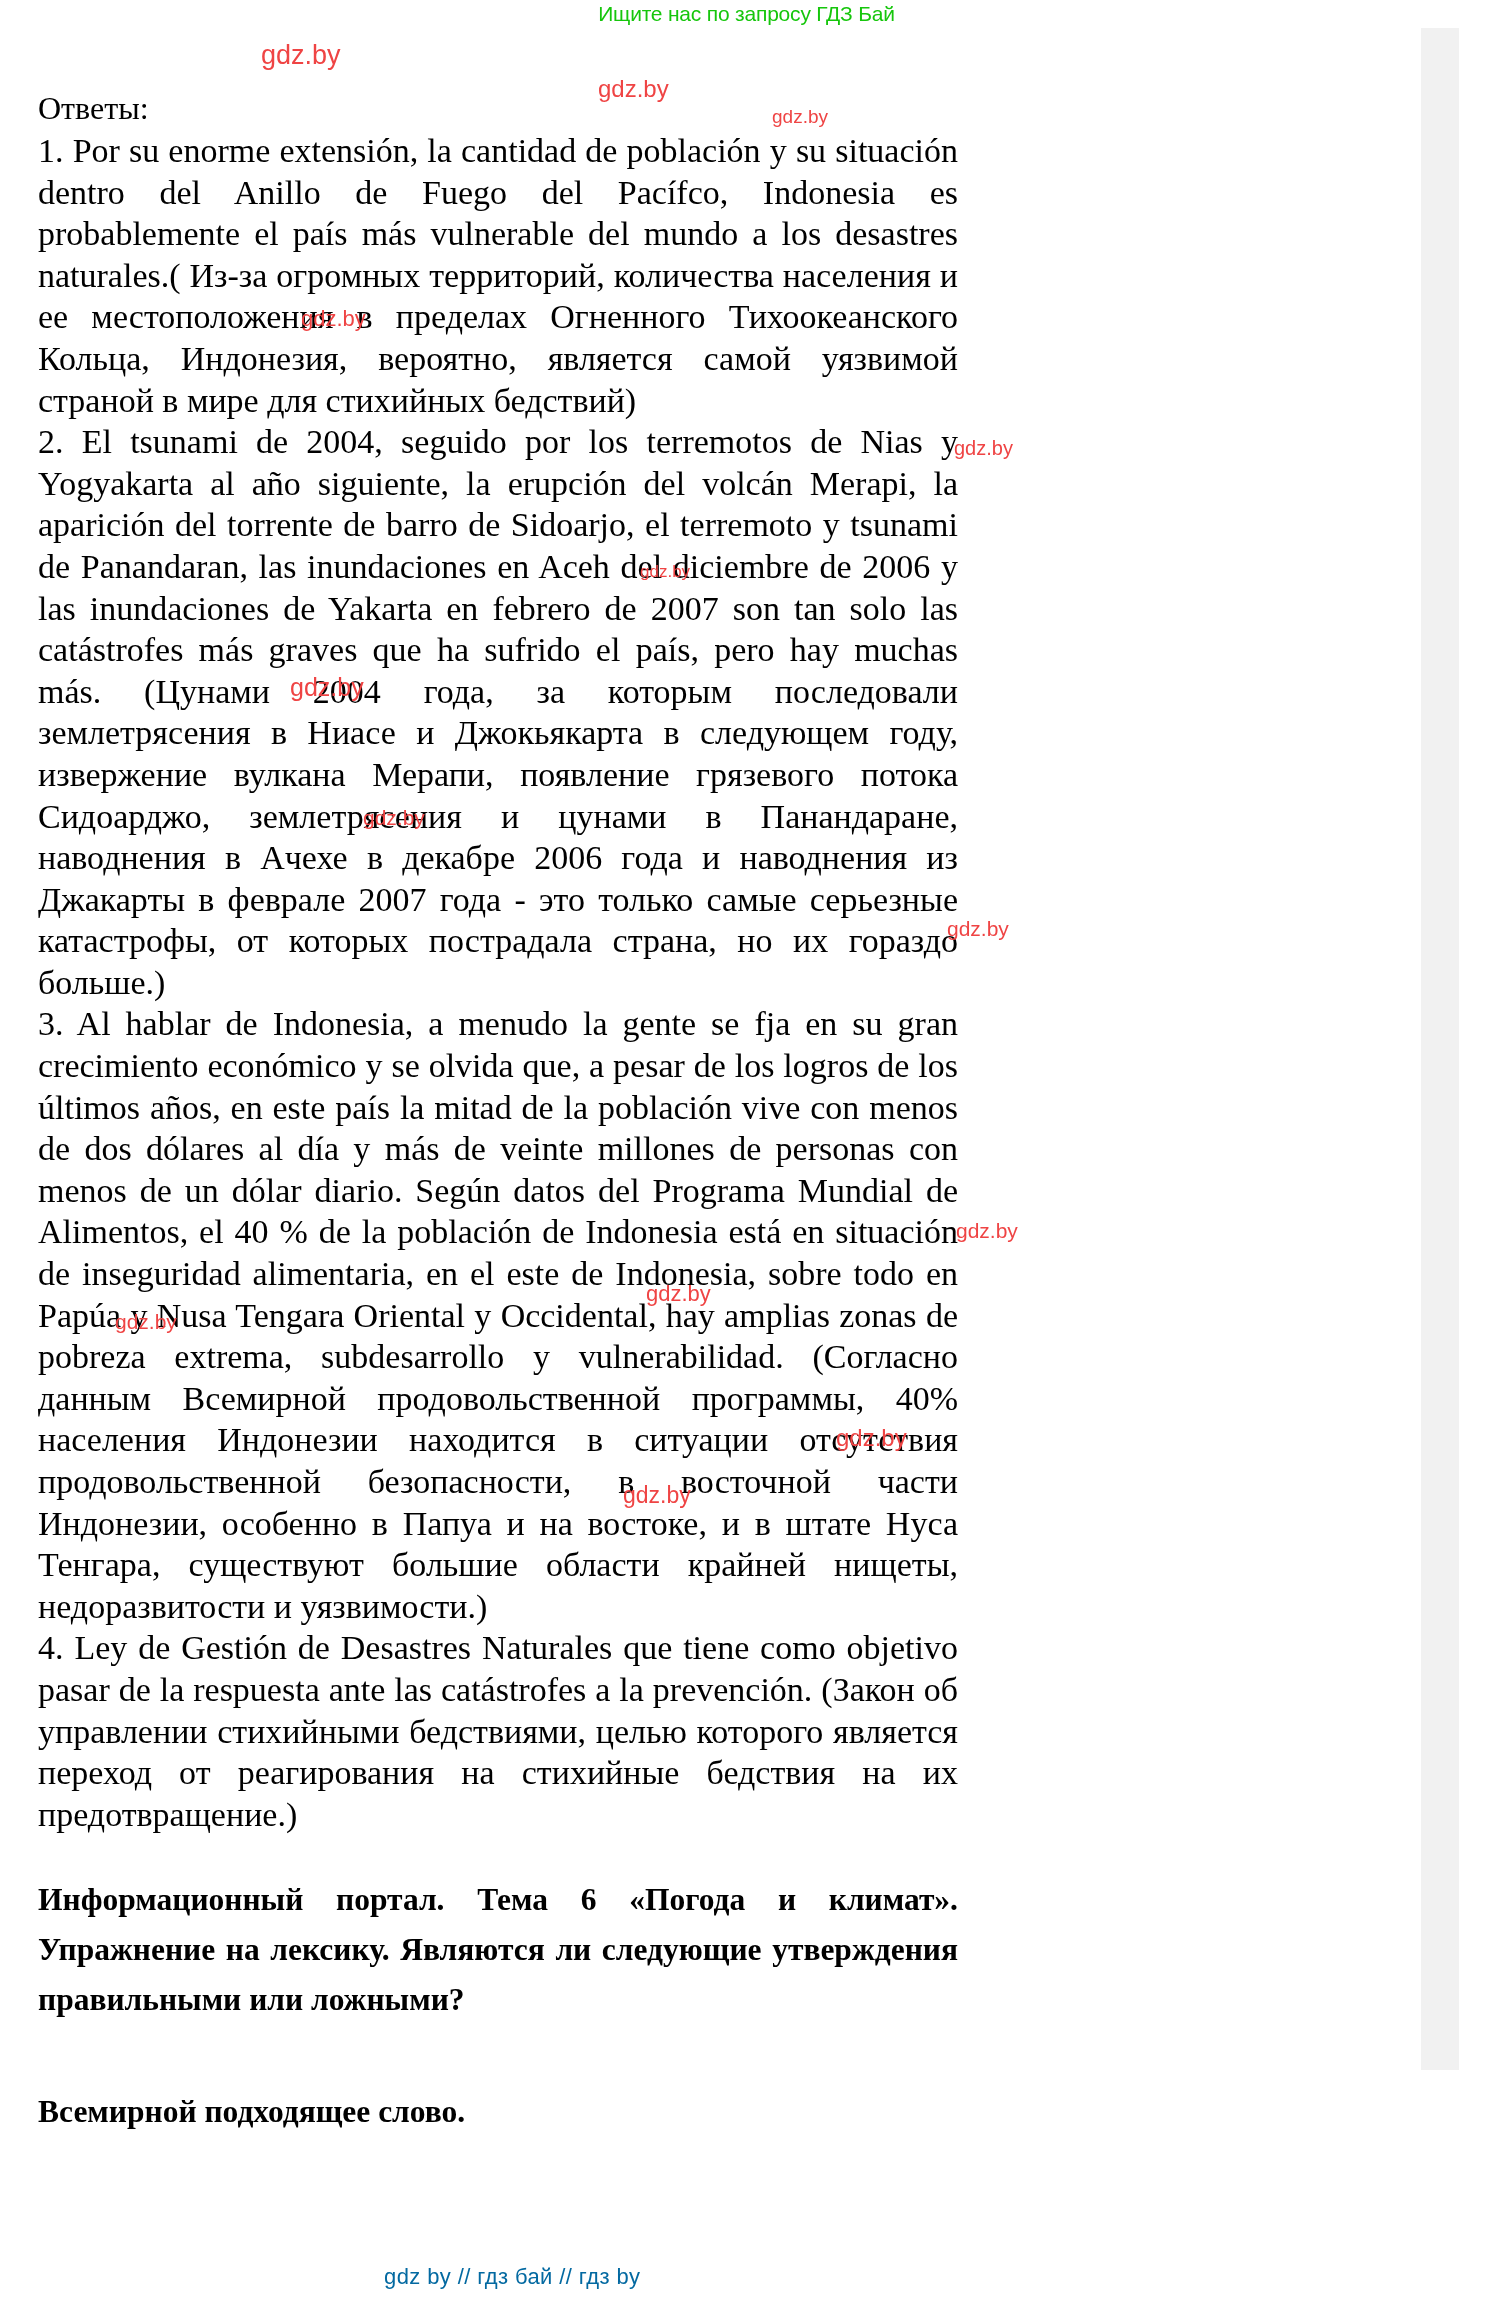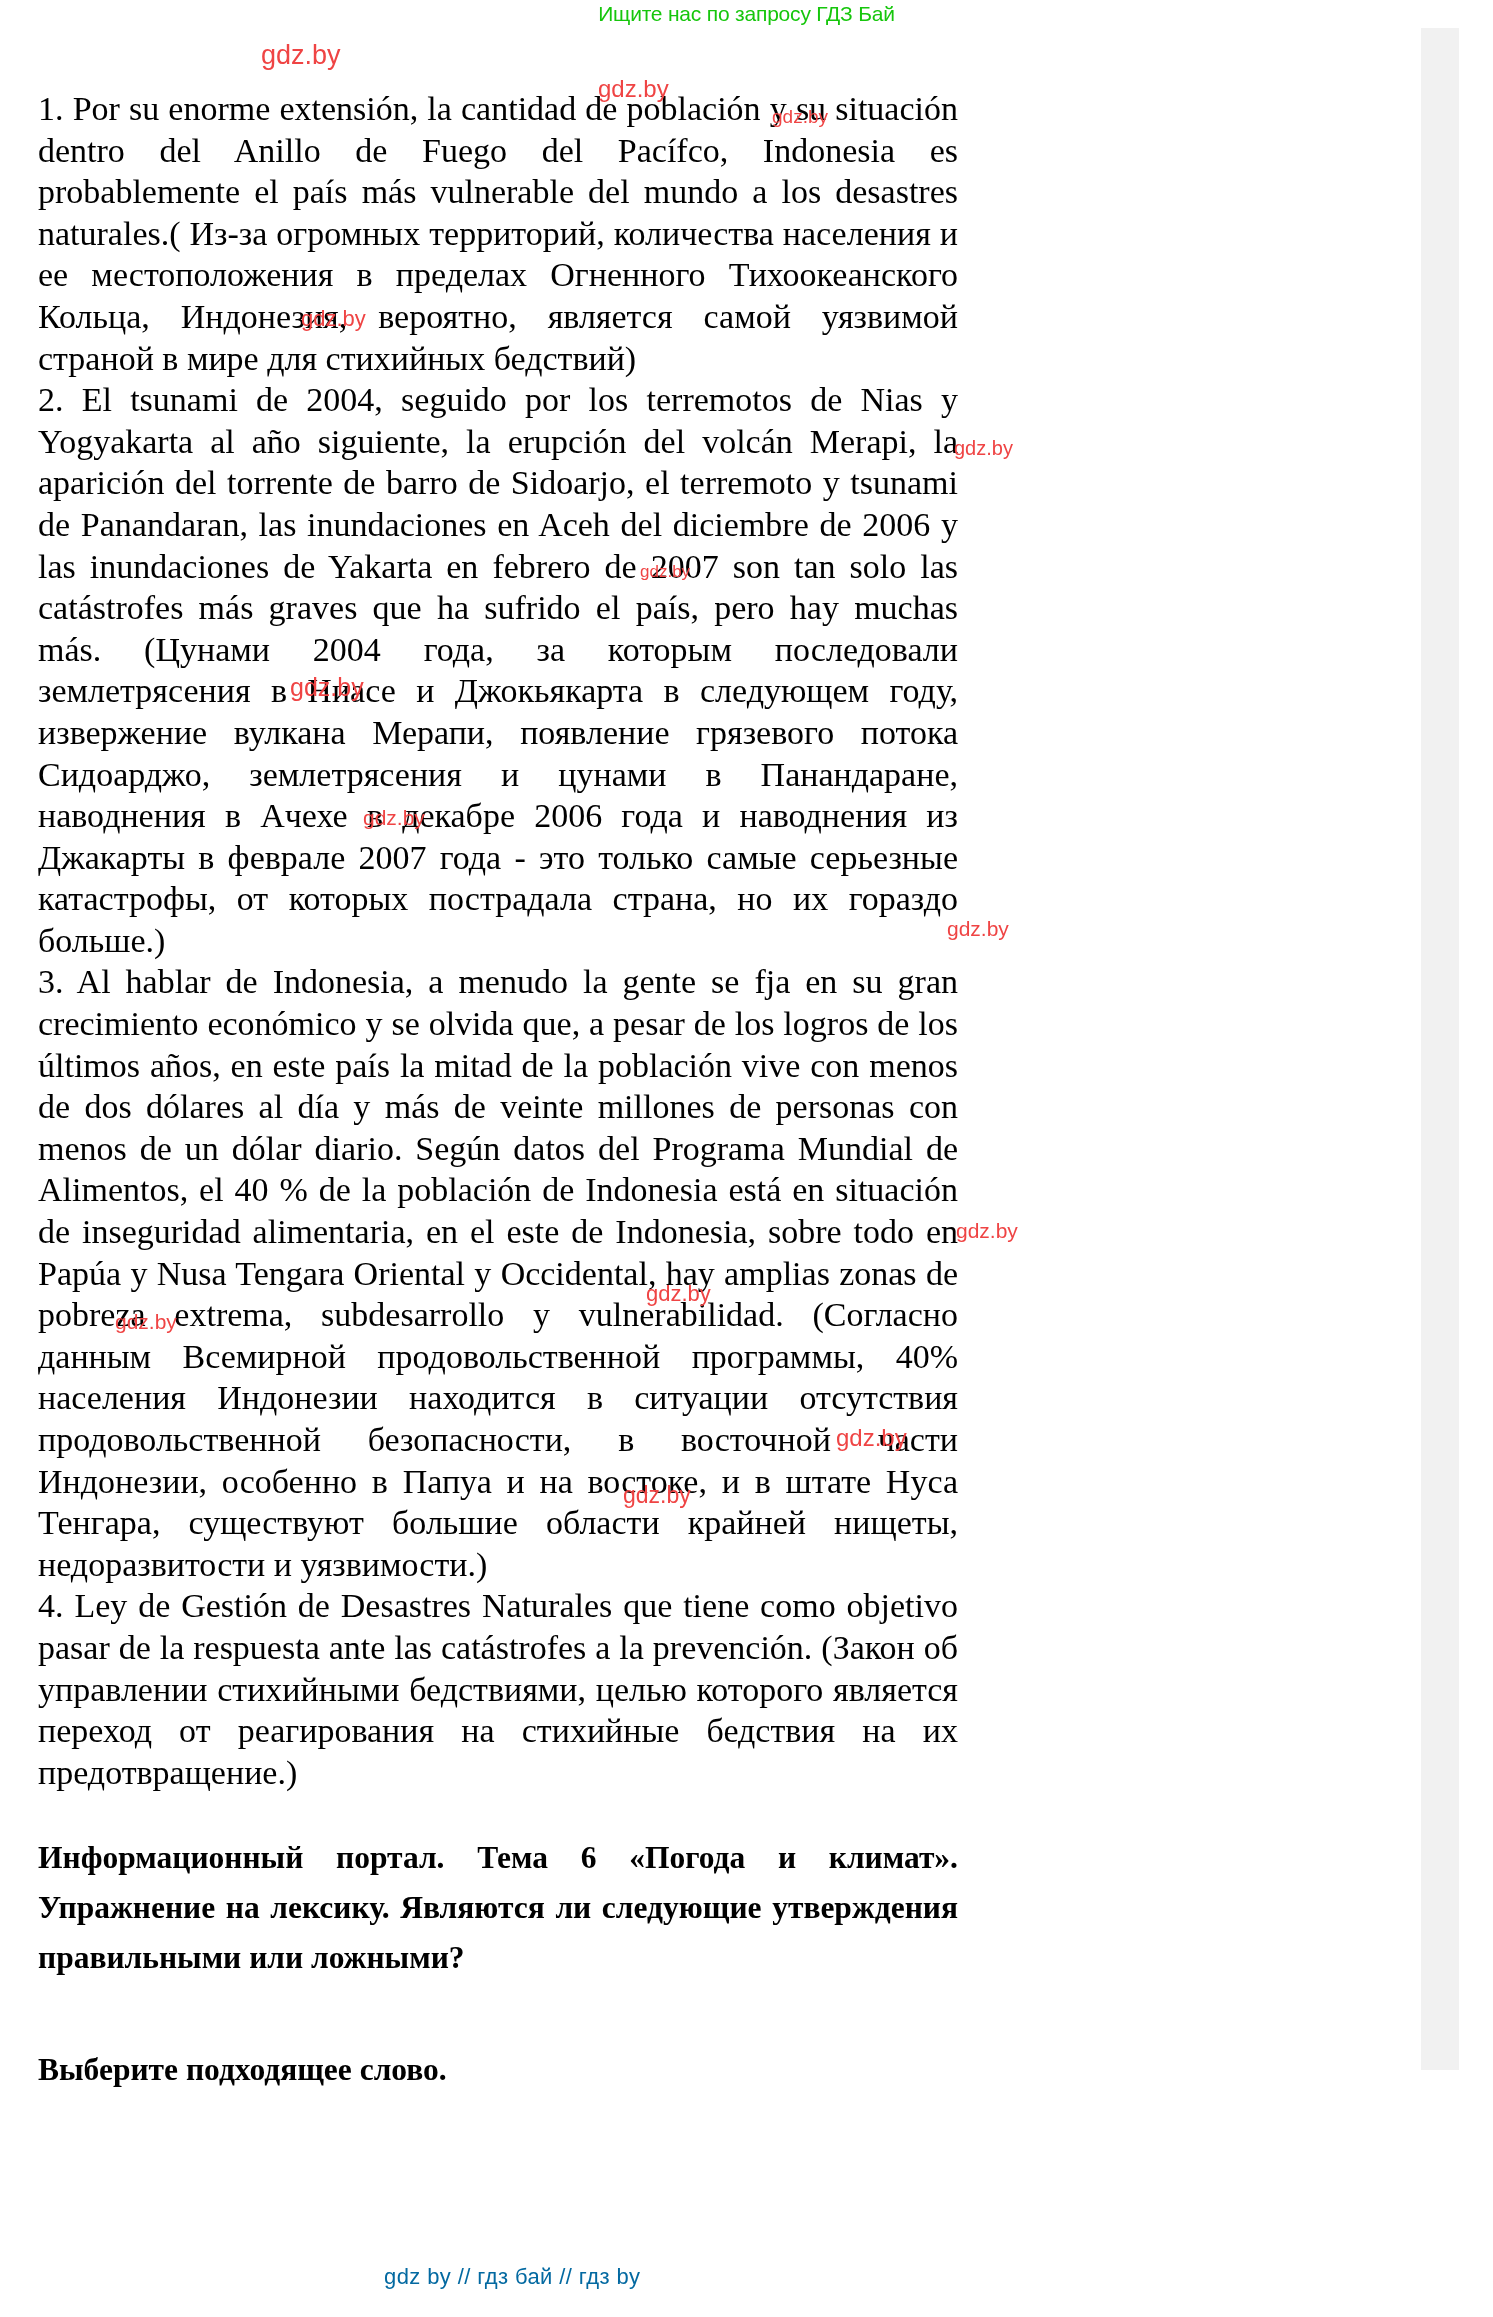--- a/index.html
+++ b/index.html
@@ -120,36 +120,37 @@
 <body>
 
 <div id="page">
 
   <div class="side-band"></div>
 
   <div class="promo-line">Ищите нас по запросу ГДЗ Бай</div>
 
   <div class="content">
 
+    <div class="answers-label">Ответы:</div>
 
     <p class="para">1. Por su enorme extensión, la cantidad de población y su situación dentro del Anillo de Fuego del Pacífco, Indonesia es probablemente el país más vulnerable del mundo a los desastres naturales.( Из-за огромных территорий, количества населения и ее местоположения в пределах Огненного Тихоокеанского Кольца, Индонезия, вероятно, является самой уязвимой страной в мире для стихийных бедствий)</p>
 
     <p class="para">2. El tsunami de 2004, seguido por los terremotos de Nias y Yogyakarta al año siguiente, la erupción del volcán Merapi, la aparición del torrente de barro de Sidoarjo, el terremoto y tsunami de Panandaran, las inundaciones en Aceh del diciembre de 2006 y las inundaciones de Yakarta en febrero de 2007 son tan solo las catástrofes más graves que ha sufrido el país, pero hay muchas más. (Цунами 2004 года, за которым последовали землетрясения в Ниасе и Джокьякарта в следующем году, извержение вулкана Мерапи, появление грязевого потока Сидоарджо, землетрясения и цунами в Панандаране, наводнения в Ачехе в декабре 2006 года и наводнения из Джакарты в феврале 2007 года - это только самые серьезные катастрофы, от которых пострадала страна, но их гораздо больше.)</p>
 
     <p class="para">3. Al hablar de Indonesia, a menudo la gente se fja en su gran crecimiento económico y se olvida que, a pesar de los logros de los últimos años, en este país la mitad de la población vive con menos de dos dólares al día y más de veinte millones de personas con menos de un dólar diario. Según datos del Programa Mundial de Alimentos, el 40 % de la población de Indonesia está en situación de inseguridad alimentaria, en el este de Indonesia, sobre todo en Papúa y Nusa Tengara Oriental y Occidental, hay amplias zonas de pobreza extrema, subdesarrollo y vulnerabilidad. (Согласно данным Всемирной продовольственной программы, 40% населения Индонезии находится в ситуации отсутствия продовольственной безопасности, в восточной части Индонезии, особенно в Папуа и на востоке, и в штате Нуса Тенгара, существуют большие области крайней нищеты, недоразвитости и уязвимости.)</p>
 
     <p class="para">4. Ley de Gestión de Desastres Naturales que tiene como objetivo pasar de la respuesta ante las catástrofes a la prevención. (Закон об управлении стихийными бедствиями, целью которого является переход от реагирования на стихийные бедствия на их предотвращение.)</p>
 
     <div class="spacer-md"></div>
 
     <p class="bold-head">Информационный портал. Тема 6 «Погода и климат». Упражнение на лексику. Являются ли следующие утверждения правильными или ложными?</p>
 
     <div class="spacer-lg"></div>
 
-    <p class="bold-head">Выберите подходящее слово.</p>
+    <p class="bold-head">Всемирной подходящее слово.</p>
 
   </div>
 
   <div class="wm wm-w1">gdz.by</div>
   <div class="wm wm-w2">gdz.by</div>
   <div class="wm wm-w3">gdz.by</div>
   <div class="wm wm-w4">gdz.by</div>
   <div class="wm wm-w5">gdz.by</div>
   <div class="wm wm-w6">gdz.by</div>
   <div class="wm wm-w7">gdz.by</div>

